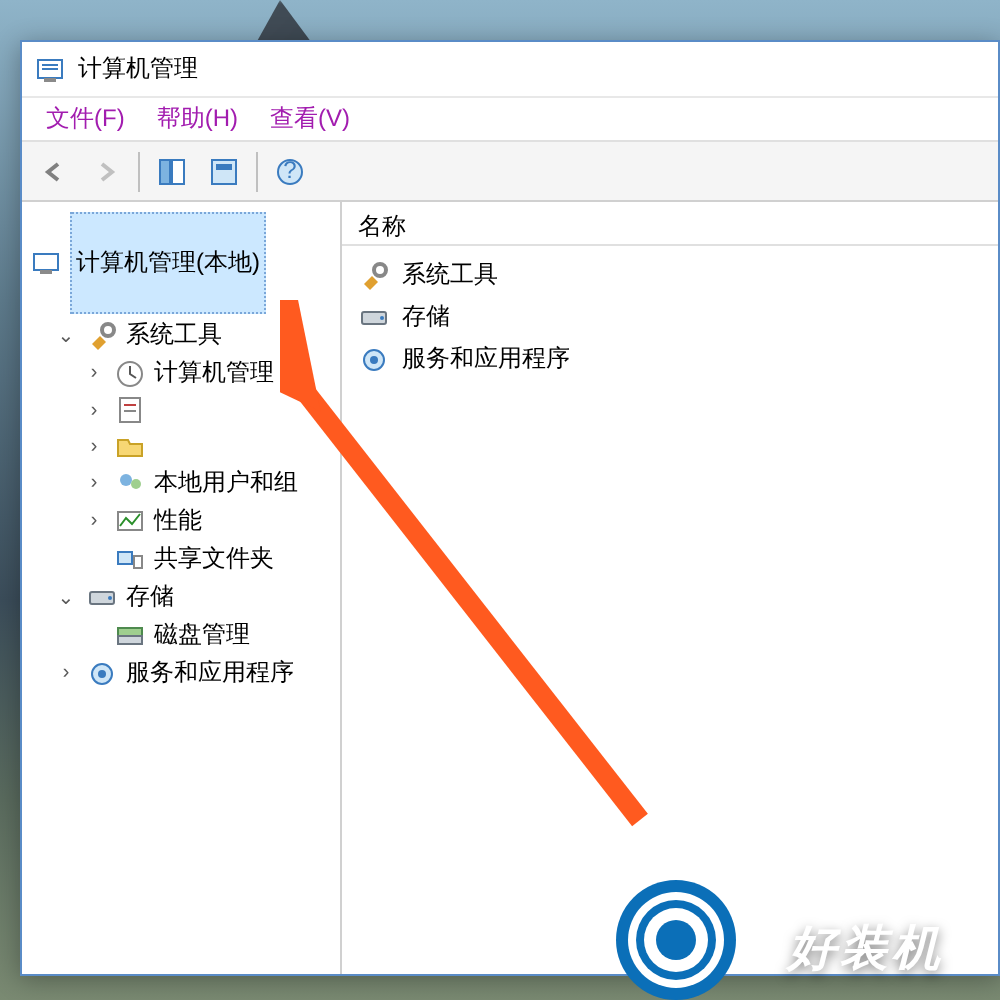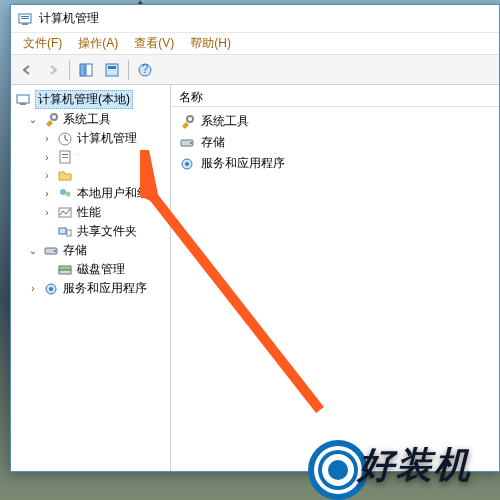--- a/index.html
+++ b/index.html
@@ -1,49 +1,49 @@
 <!DOCTYPE html>
 <html><head>
 <meta charset="utf-8">
 <style>
 * { box-sizing: border-box; margin: 0; padding: 0; font-family: "Microsoft YaHei", "Segoe UI", sans-serif; font-size: 12px; }
 body { width: 500px; height: 500px; overflow: hidden; background: #888; position: relative; }
 
 .bg-photo { position: absolute; inset: 0; background: linear-gradient(180deg,#8fb4c9 0%,#5d7a8b 30%,#3b4d5a 60%,#5a6b5e 80%,#7a8a72 100%); }
 .bg-photo::before { content:""; position:absolute; top:0; left:60px; width:160px; height:360px; background:linear-gradient(135deg,#4a5660 0%,#2d3640 50%,#1a2128 100%); clip-path:polygon(0 40%,50% 0,100% 30%,80% 100%,0 100%); filter:blur(1px); }
 
-.window { position: absolute; left: 10px; top: 4px; right: 0; height: 468px; background: #fff; border: 1px solid #5a8cc7; box-shadow: 0 2px 12px rgba(0,0,0,.3); }
+.window { position: absolute; left: 10px; top: 20px; right: 0; height: 468px; background: #fff; border: 1px solid #5a8cc7; box-shadow: 0 2px 12px rgba(0,0,0,.3); }
 
 .titlebar { height: 28px; display: flex; align-items: center; padding: 0 6px; background: #fff; border-bottom: 1px solid #e8e8e8; }
 .titlebar .icon { width:16px; height:16px; margin-right:6px; display:inline-flex; align-items:center; justify-content:center; }
 .titlebar .title { color:#000; }
 
 .menubar { height: 22px; display:flex; align-items:center; padding: 0 4px; border-bottom:1px solid #e0e0e0; }
-.menubar .mitem { padding: 2px 8px; color:#a16207; cursor:default; }
+.menubar .mitem { padding: 2px 8px; color:#a21caf; cursor:default; }
 
 .toolbar { height: 30px; display:flex; align-items:center; padding: 0 4px; gap:2px; border-bottom:1px solid #d0d0d0; background:#f5f5f5; }
 .tbtn { width:24px; height:24px; display:flex; align-items:center; justify-content:center; border:1px solid transparent; }
 .sep { width:1px; height:20px; background:#c0c0c0; margin:0 2px; }
 
 .body { display:flex; height: calc(100% - 80px); }
 .tree { width: 160px; border-right:1px solid #d0d0d0; padding: 4px 2px; overflow:auto; background:#fff; }
 .content { flex:1; background:#fff; }
 .colhead { height:22px; border-bottom:1px solid #e0e0e0; padding:4px 8px; color:#000; }
 .clist { padding: 4px 6px; }
 .citem { display:flex; align-items:center; gap:6px; padding:2px 2px; cursor:default; }
 
 .tnode { display:flex; align-items:center; gap:4px; padding:1px 2px; white-space:nowrap; cursor:default; }
-.tnode.sel .label { background:#cce8ff; border:1px dotted #7aa7d9; padding:0 2px; }
+.tnode.sel .label { background:#cce8ff; border:1px dotted #7aa7d9; padding:16px 2px; }
 .twister { width:12px; text-align:center; color:#595959; font-size:10px; }
 .ticon { width:16px; height:16px; display:inline-flex; align-items:center; justify-content:center; }
 .indent1 { padding-left: 14px; }
 .indent2 { padding-left: 28px; }
 
 .arrow { position:absolute; left:140px; top:150px; pointer-events:none; }
-.watermark { position:absolute; right:28px; bottom:10px; color:#0f172a; font-size:36px; font-weight:bold; font-style:italic; text-shadow:0 2px 6px rgba(0,0,0,.5); letter-spacing:2px;margin-left:36px; }
+.watermark { position:absolute; right:28px; bottom:10px; color:#ffffff; font-size:24px; font-weight:bold; font-style:italic; text-shadow:0 2px 6px rgba(0,0,0,.5); letter-spacing:2px;margin-left:36px; }
 .wm-logo { position:absolute; right:138px; bottom:6px; width:48px; height:48px; border-radius:50%; background:#fff; display:flex; align-items:center; justify-content:center; box-shadow:0 0 0 6px #0b6fb8; }
 .wm-logo .inner { width:20px; height:20px; border-radius:50%; background:#0b6fb8; box-shadow:0 0 0 6px #fff, 0 0 0 10px #0b6fb8; }
 
 svg { display:block; }
 </style>
 </head>
 <body>
 
 <div class="bg-photo"></div>
 
@@ -55,23 +55,22 @@
           <rect x="4" y="5" width="8" height="1" fill="#3a7bbf"></rect>
           <rect x="4" y="7" width="8" height="1" fill="#3a7bbf"></rect>
           <rect x="5" y="12" width="6" height="2" fill="#8a8a8a"></rect>
         </svg>
     </span>
     <span class="title">计算机管理</span>
   </div>
 
   <div class="menubar">
     <div class="mitem">文件(F)</div>
-    <div class="mitem">操作(A)</div>
+    <div class="mitem">帮助(H)</div>
     <div class="mitem">查看(V)</div>
-    <div class="mitem">帮助(H)</div>
   </div>
 
   <div class="toolbar">
     <div class="tbtn">
         <svg width="14" height="14">
           <path d="M9 3 L4 7 L9 11" fill="none" stroke="#808080" stroke-width="2"></path>
         </svg>
       </div>
     <div class="tbtn">
         <svg width="14" height="14">

